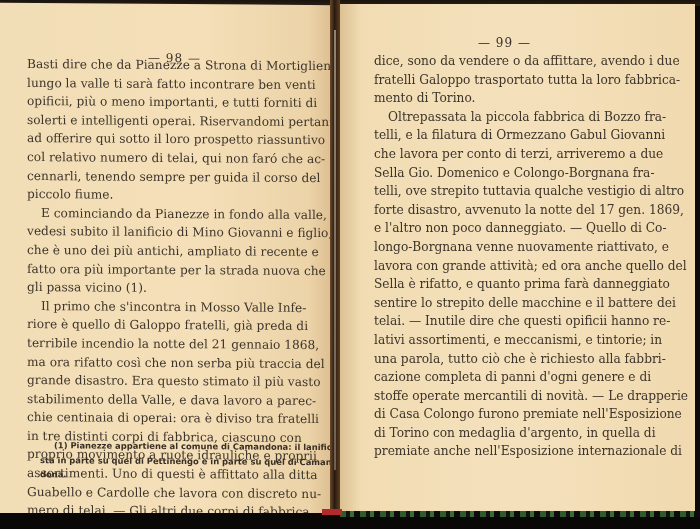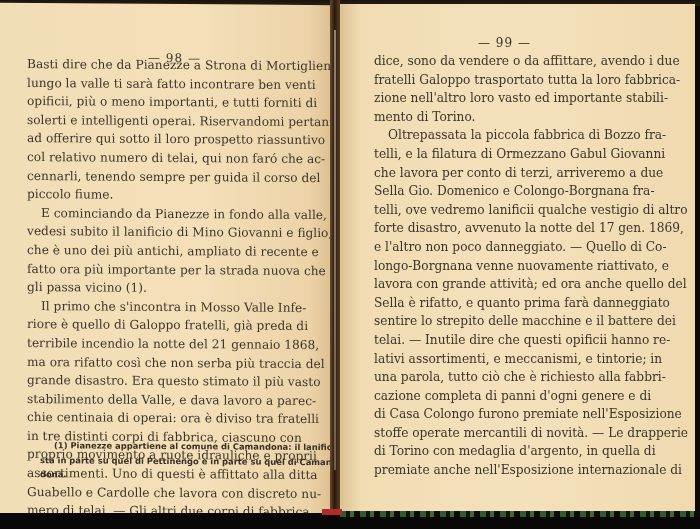--- a/index.html
+++ b/index.html
@@ -107,39 +107,38 @@
 </div>
 
 <div class="gutter"></div>
 <div class="gutter-thread"></div>
 
 <div class="page page-right">
   <div class="page-number" style="left:138px; top:32px;">— 99 —</div>
   <div class="text-block" id="right-text" style="left:34px; top:48px; width:258px;">
       <span class="line">dice, sono da vendere o da affittare, avendo i due</span>
       <span class="line">fratelli Galoppo trasportato tutta la loro fabbrica-</span>
-      <span class="line">zione nell'altro loro vasto ed importante stabili-</span>
       <span class="line last">mento di Torino.</span>
       <span class="line" style="padding-left: 14px;">Oltrepassata la piccola fabbrica di Bozzo fra-</span>
       <span class="line">telli, e la filatura di Ormezzano Gabul Giovanni</span>
       <span class="line">che lavora per conto di terzi, arriveremo a due</span>
       <span class="line">Sella Gio. Domenico e Colongo-Borgnana fra-</span>
-      <span class="line">telli, ove vedremo lanificii qualche vestigio di altro</span>
+      <span class="line">telli, ove strepito tuttavia qualche vestigio di altro</span>
       <span class="line">forte disastro, avvenuto la notte del 17 gen. 1869,</span>
       <span class="line">e l'altro non poco danneggiato. — Quello di Co-</span>
       <span class="line">longo-Borgnana venne nuovamente riattivato, e</span>
       <span class="line">lavora con grande attività; ed ora anche quello del</span>
       <span class="line">Sella è rifatto, e quanto prima farà danneggiato</span>
       <span class="line">sentire lo strepito delle macchine e il battere dei</span>
       <span class="line">telai. — Inutile dire che questi opificii hanno re-</span>
       <span class="line">lativi assortimenti, e meccanismi, e tintorie; in</span>
       <span class="line">una parola, tutto ciò che è richiesto alla fabbri-</span>
       <span class="line">cazione completa di panni d'ogni genere e di</span>
+      <span class="line">stoffe operate mercantili di novità. — Le drapperie</span>
       <span class="line">di Casa Colongo furono premiate nell'Esposizione</span>
-      <span class="line">stoffe operate mercantili di novità. — Le drapperie</span>
       <span class="line">di Torino con medaglia d'argento, in quella di</span>
       <span class="line">premiate anche nell'Esposizione internazionale di</span>
     </div>
 </div>
 
 <div class="bottom-edge"></div>
 <div class="bottom-pattern"></div>
 <div class="bottom-red"></div>
 
 </body></html>

